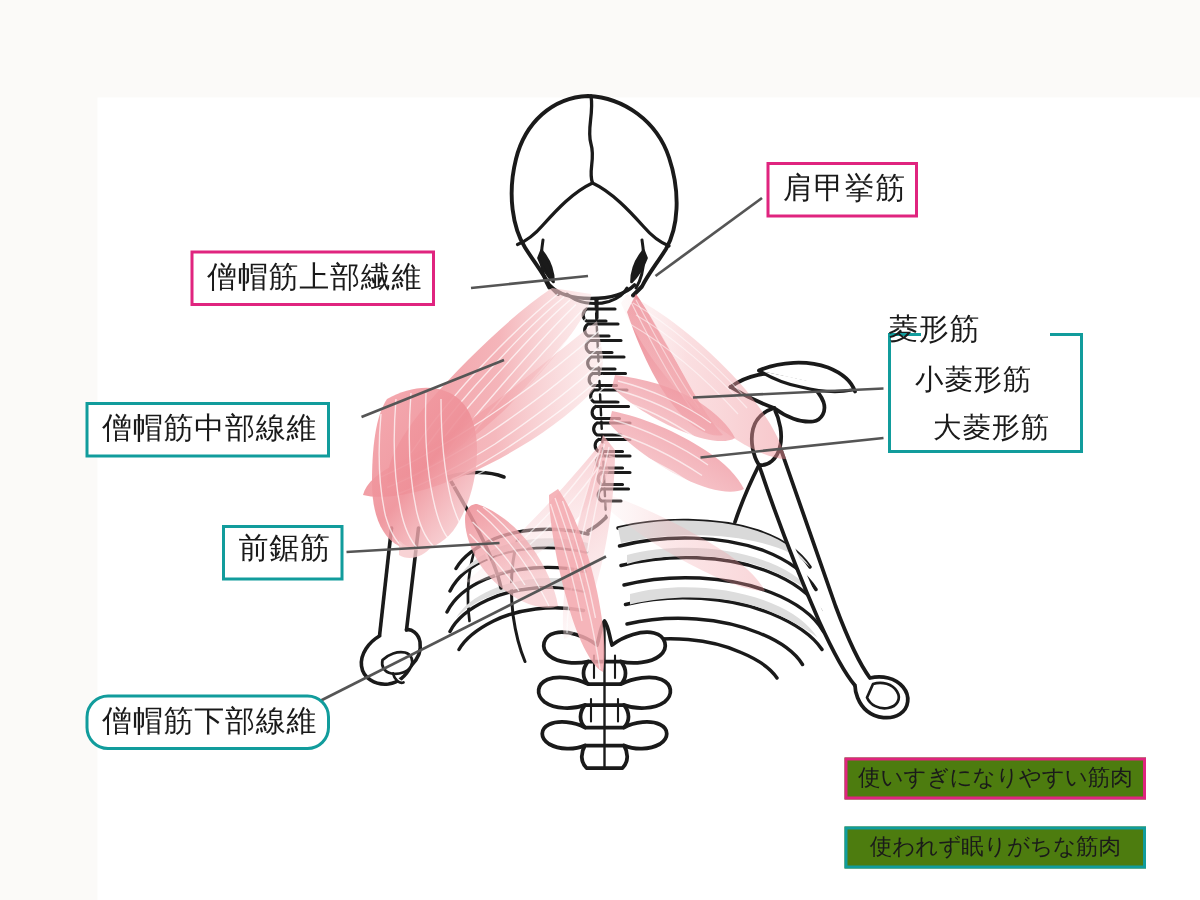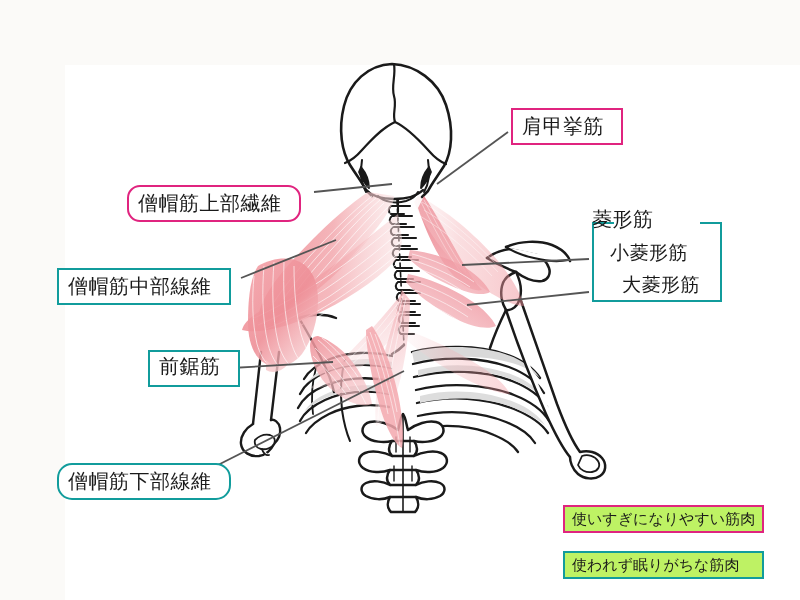--- a/index.html
+++ b/index.html
@@ -16,21 +16,21 @@
   }
   svg.art{position:absolute;left:0;top:0;width:800px;height:600px;pointer-events:none;}
 
   .lbl{
     position:absolute;
     background:#ffffff;
     color:#1a1a1a;
     font-size:20px;
     line-height:1;
     letter-spacing:0.5px;
-    padding:6px 17px 7px 9px;
+    padding:6px 6px 7px 9px;
     white-space:nowrap;
     box-sizing:border-box;
   }
   .lbl.pink{border:2.5px solid #e0247f;}
   .lbl.teal{border:2.5px solid #119c9c;}
 
   
   .rgroup{position:absolute;width:130px;height:96px;}
   .rgroup .bracket{
     position:absolute;left:0;top:16px;width:130px;height:80px;
@@ -44,23 +44,23 @@
   }
   .rgroup .ritem{
     position:absolute;left:18px;font-size:19px;color:#1a1a1a;letter-spacing:0.5px;
     white-space:nowrap;
   }
   .rgroup .ritem.r1{top:34px;}
   .rgroup .ritem.r2{top:66px;margin-left:12px;}
 
   .legend{position:absolute;}
   .legend .li{
-    background:#bef264;color:#1a1a1a;font-size:15px;line-height:1;
+    background:#4d7c0f;color:#1a1a1a;font-size:15px;line-height:1;
     padding:4px 7px 5px 7px;white-space:nowrap;box-sizing:border-box;
-    text-align:left;
+    text-align:center;
   }
   .legend .li.pink{border:2.5px solid #e0247f;}
   .legend .li.teal{border:2.5px solid #119c9c;margin-top:18px;}
 </style>
 </head>
 <body>
 
 <div id="stage">
 
   <div class="panel"></div>
@@ -372,21 +372,21 @@
       <line x1="241" y1="278" x2="336" y2="240"></line>
       <line x1="231" y1="368" x2="333" y2="362"></line>
       <line x1="212" y1="468" x2="404" y2="371"></line>
       <line x1="589" y1="259" x2="462" y2="265"></line>
       <line x1="589" y1="292" x2="467" y2="305"></line>
     </g>
   </svg>
 
   <div class="lbl pink" style="left:511px;top:108px;">肩甲挙筋</div>
 
-  <div class="lbl pink" style="left:127px;top:185px;border-radius:13px;">僧帽筋上部繊維</div>
+  <div class="lbl pink" style="left:127px;top:167px;">僧帽筋上部繊維</div>
 
   <div class="lbl teal" style="left:57px;top:268px;">僧帽筋中部線維</div>
 
   <div class="lbl teal" style="left:148px;top:350px;font-family:Liberation Mono, monospace;">前鋸筋</div>
 
   <div class="lbl teal" style="left:57px;top:463px;border-radius:15px;">僧帽筋下部線維</div>
 
   <div class="rgroup" style="left:592px;top:206px;">
     <div class="bracket"></div>
     <div class="btop-l"></div>

